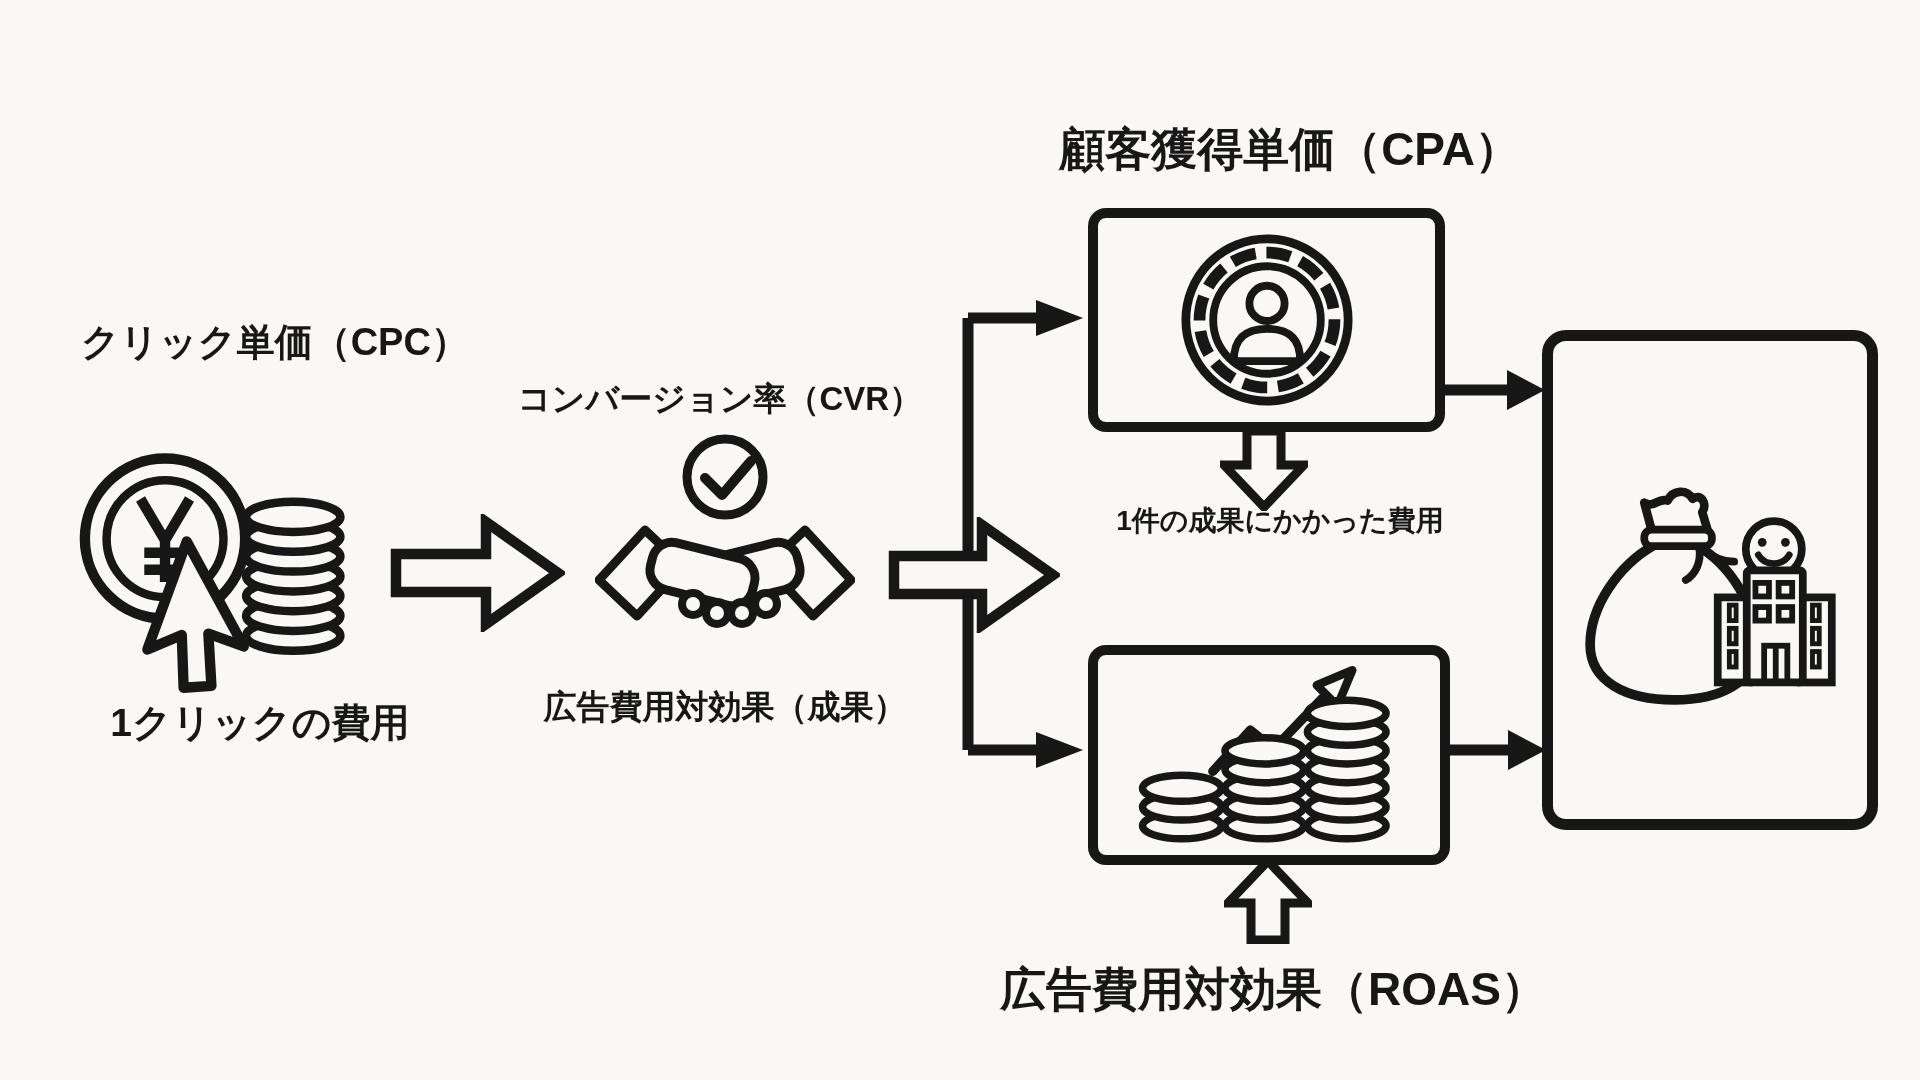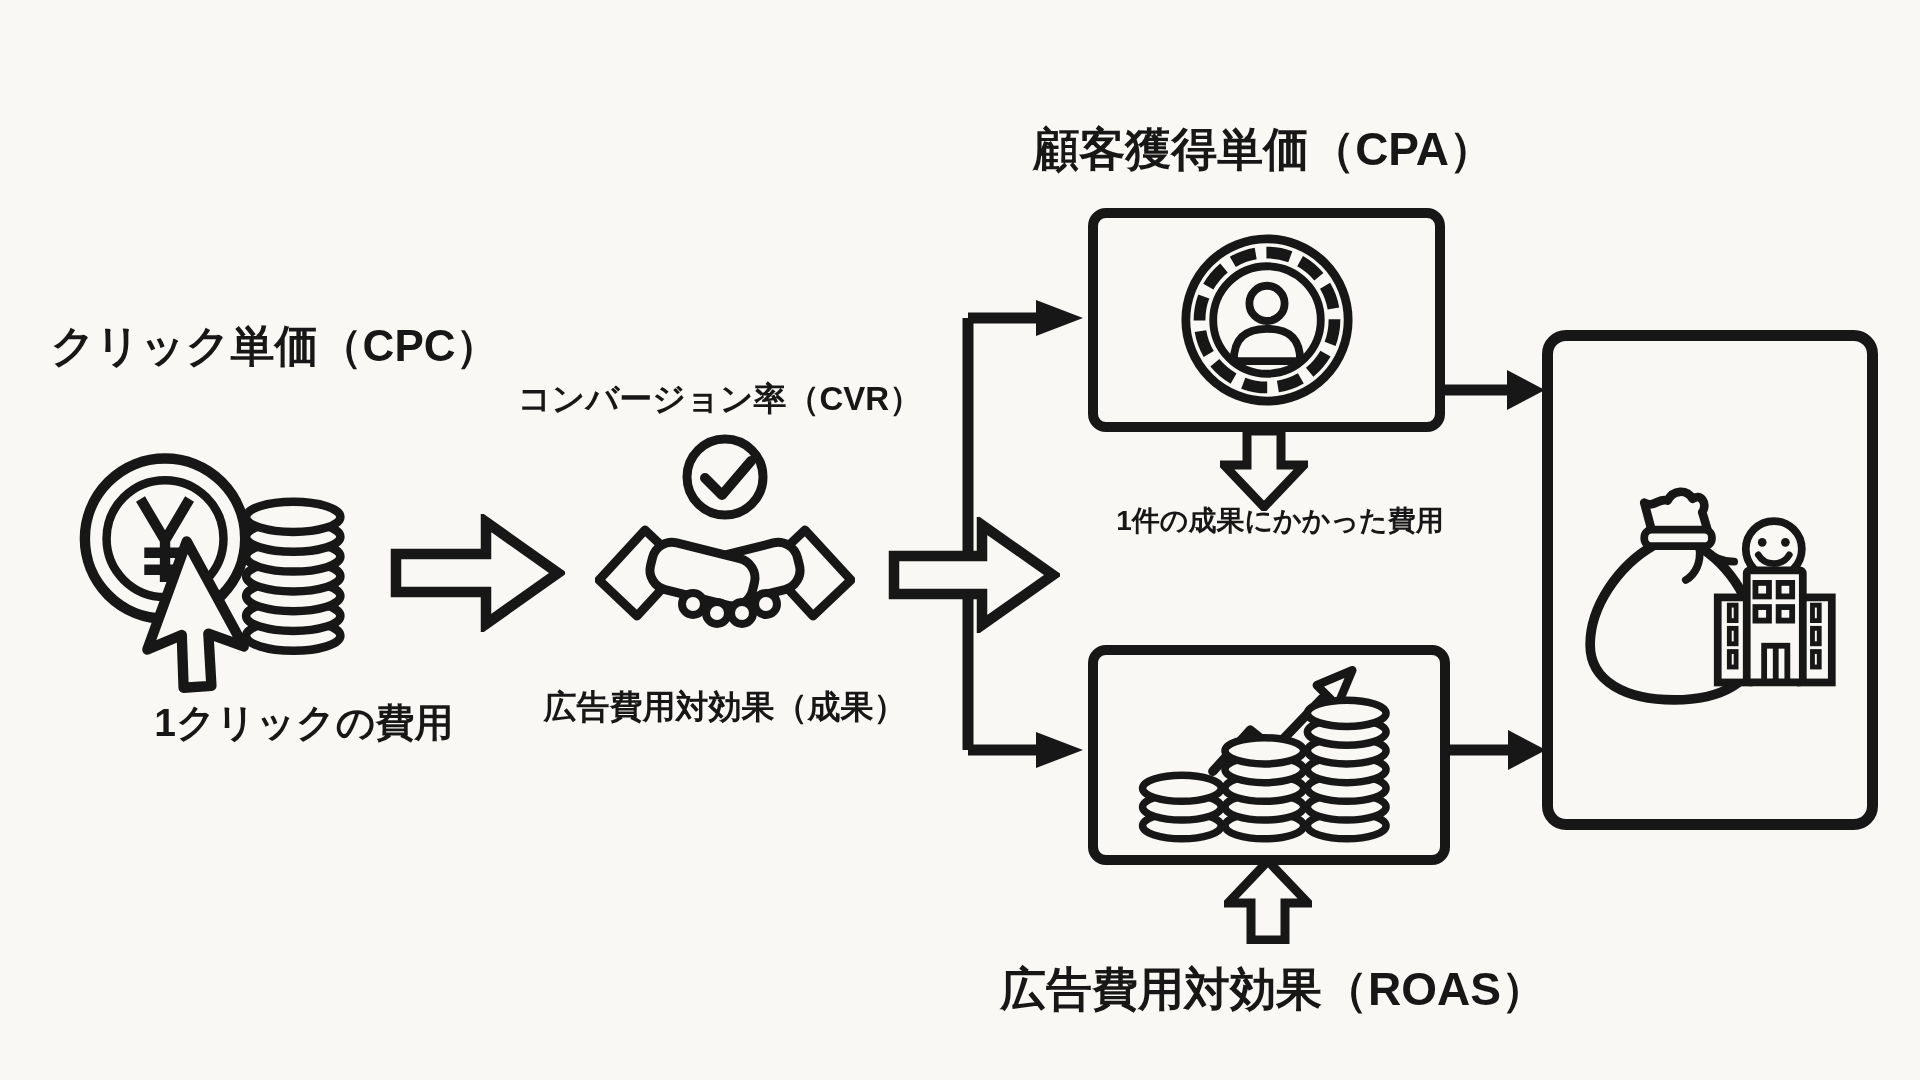--- a/index.html
+++ b/index.html
@@ -7,22 +7,22 @@
     position:relative;width:1920px;height:1080px;overflow:hidden;
     background:#FAF8F4;color:#171717;
     font-family:"Liberation Sans","DejaVu Sans",sans-serif;
     font-weight:700;
   }
   .abs{position:absolute;}
   .label{
     position:absolute;text-align:center;white-space:nowrap;
     color:#171717;font-weight:700;line-height:1.18;
   }
-  .t41{font-size:44px;}
-  .t39{font-size:39px;margin-left:44px;}
+  .t41{font-size:38px;}
+  .t39{font-size:39px;}
   .t33{font-size:33px;}
   .t46{font-size:46px;}
   .t36{font-size:28px;}
   .node-box{
     position:absolute;border:10px solid #171717;border-radius:18px;
     background:#FAF8F4;display:flex;align-items:center;justify-content:center;
   }
   .final-box{
     position:absolute;border:11px solid #171717;border-radius:24px;
     background:#FAF8F4;display:flex;align-items:center;justify-content:center;
@@ -90,21 +90,21 @@
     <path d="M12,18 H82" stroke="#171717" stroke-width="11" fill="none"></path>
     <polygon points="80,0 80,36 127,18" fill="#171717"></polygon>
     <path d="M12,450 H82" stroke="#171717" stroke-width="11" fill="none"></path>
     <polygon points="80,432 80,468 127,450" fill="#171717"></polygon>
   </svg>
 
   <svg class="abs" style="left:888px;top:517px;" width="172" height="116" viewBox="0 0 172 116">
     <polygon points="6,39 94,39 94,8 165,58 94,108 94,77 6,77" fill="#FAF8F4" stroke="#171717" stroke-width="10.5" stroke-linejoin="miter"></polygon>
   </svg>
 
-  <div class="label t46" style="left:1004px;top:122px;width:520px;">顧客獲得単価（CPA）</div>
+  <div class="label t46" style="left:1030px;top:122px;width:520px;">顧客獲得単価（CPA）</div>
 
   <div class="node-box" style="left:1088px;top:208px;width:337px;height:204px;">
     <svg width="176" height="176" viewBox="0 0 180 180">
       <circle cx="90" cy="90" r="83" fill="none" stroke="#171717" stroke-width="9"></circle>
       <circle cx="90" cy="90" r="69" fill="none" stroke="#171717" stroke-width="12" stroke-dasharray="25 11"></circle>
       <circle cx="90" cy="90" r="55" fill="#FAF8F4" stroke="#171717" stroke-width="8"></circle>
       <circle cx="90" cy="73" r="18" fill="#FAF8F4" stroke="#171717" stroke-width="8"></circle>
       <path d="M56,132 C56,107 70,99 90,99 C110,99 124,107 124,132 Z" fill="#FAF8F4" stroke="#171717" stroke-width="8" stroke-linejoin="round"></path>
     </svg>
   </div>

